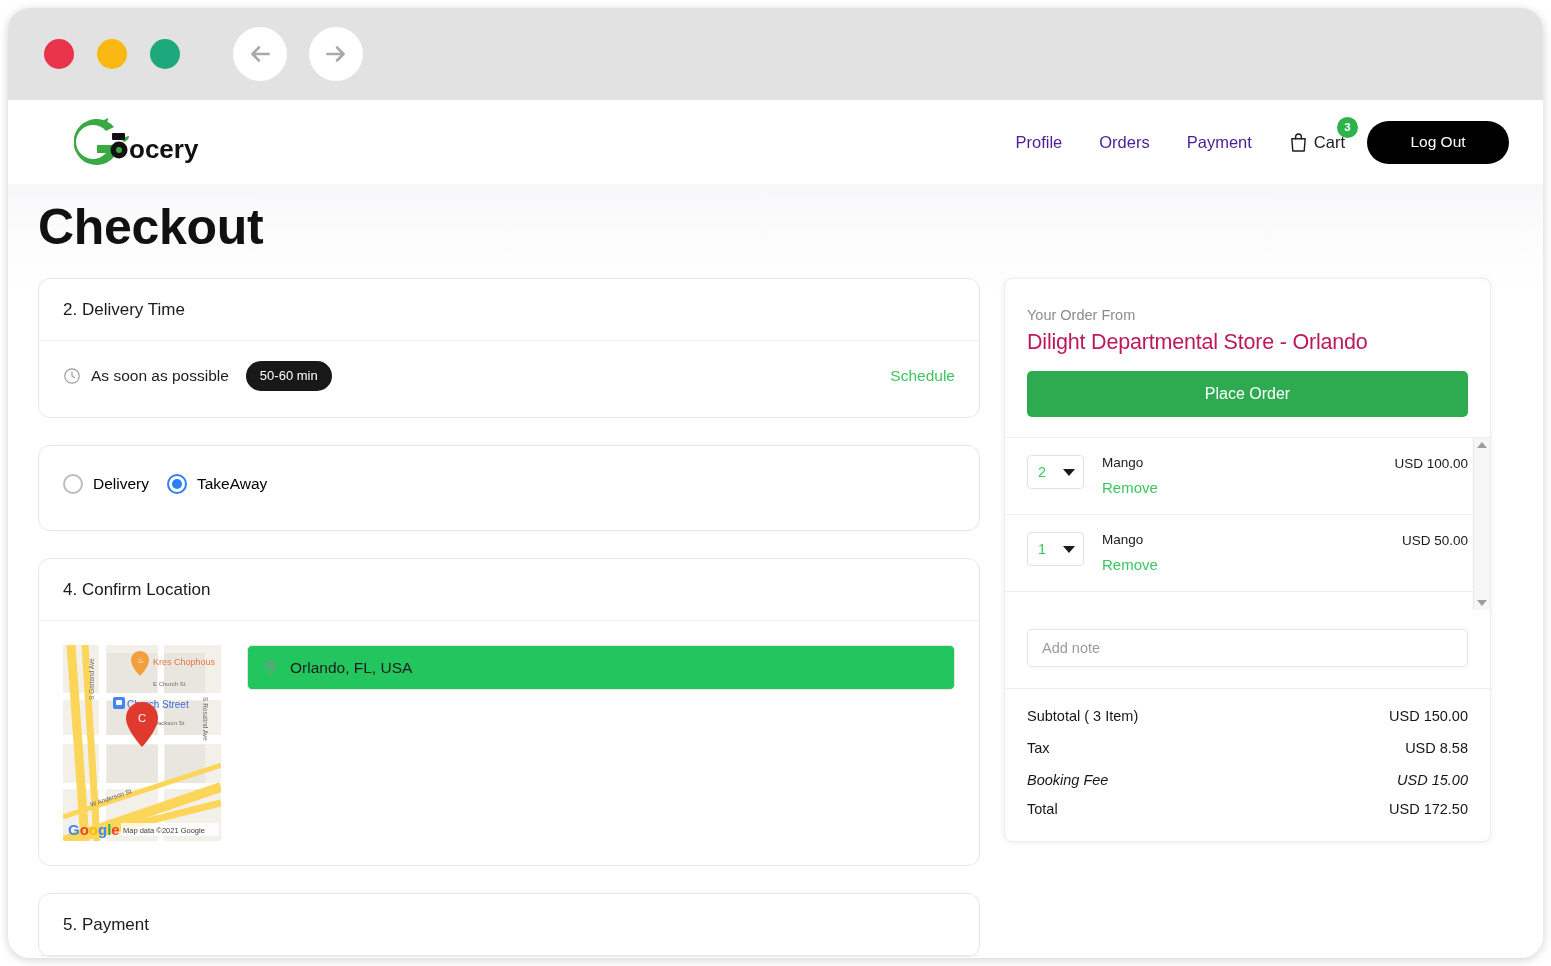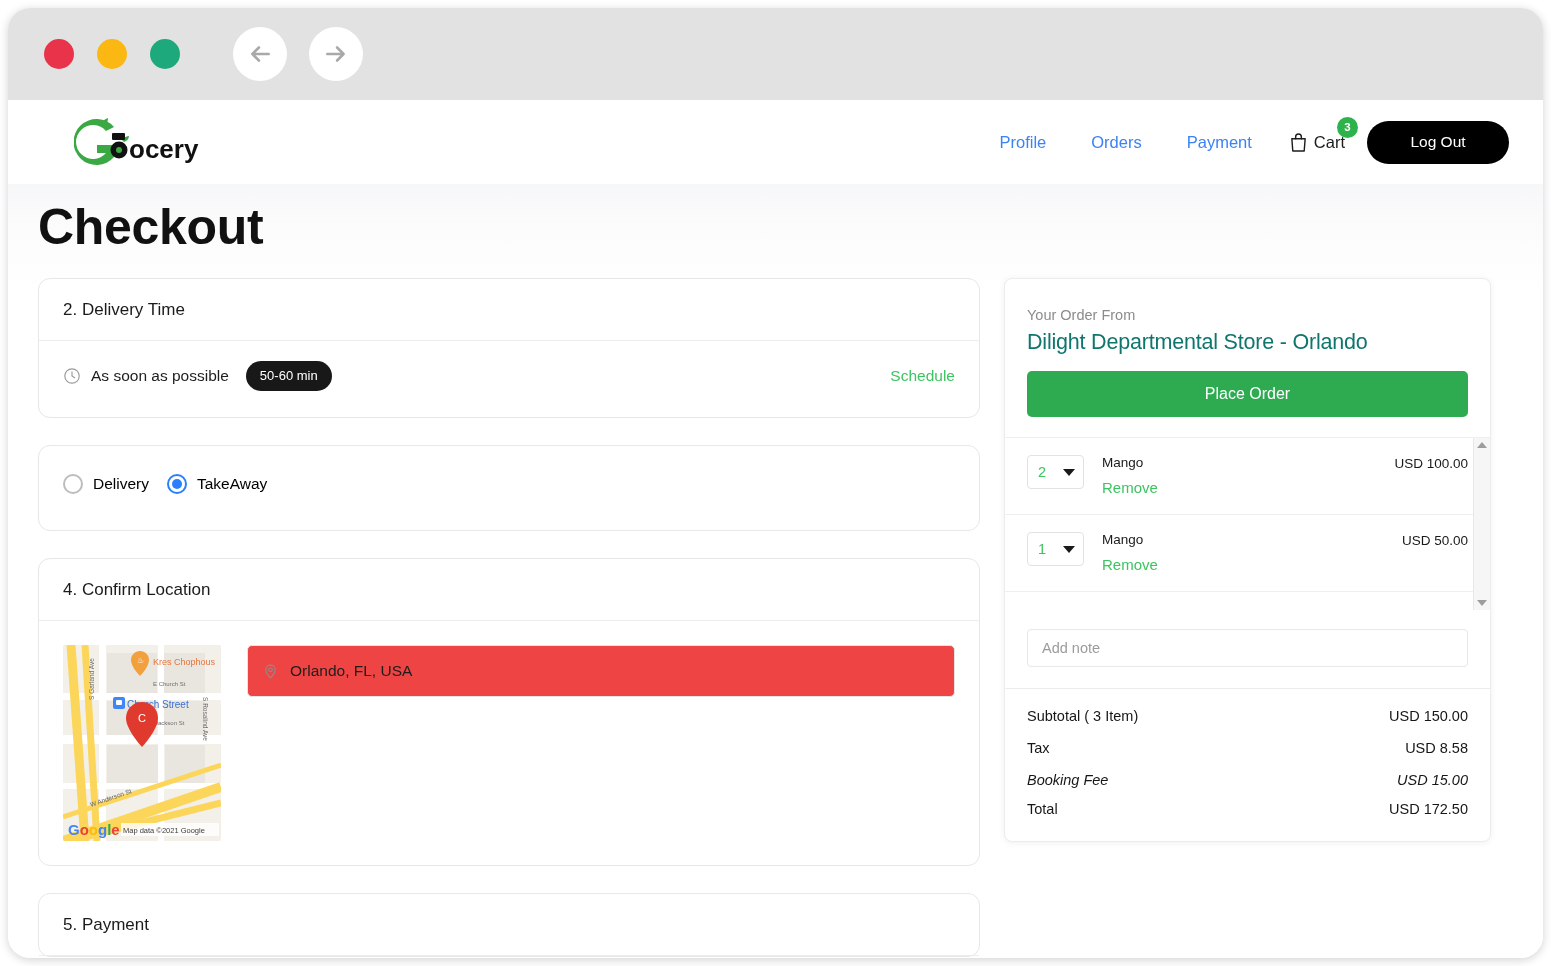--- a/index.html
+++ b/index.html
@@ -54,26 +54,25 @@
     padding: 0 34px 0 66px;
     position: relative;
   }
 
   #logo { display: flex; align-items: center; user-select: none; }
   .logo-svg { display: block; }
 
   #main-nav { display: flex; align-items: center; gap: 0; }
   .nav-link {
     font-size: 16.5px;
-    color: #3b82f6;
+    color: #4c1d95;
     text-decoration: none;
     margin-right: 37px;
     white-space: nowrap;
     cursor: pointer;
-    margin-left: 8px;
   }
   #cart-link {
     display: flex; align-items: center;
     position: relative;
     margin-right: 22px;
     font-size: 16.5px;
     color: #1c1c1c;
     cursor: pointer;
   }
   #cart-link .bagicon { margin-right: 6px; display: block; }
@@ -202,26 +201,26 @@
     width: 158px; height: 196px;
     flex: none;
     border-radius: 2px;
     overflow: hidden;
     position: relative;
     background: #f2efe9;
   }
   #address-field {
     margin-left: 26px;
     flex: 1;
-    height: 52px;
+    height: 45px;
     border: 1px solid #e4e4e4;
     border-radius: 5px;
     display: flex; align-items: center;
     padding: 0 14px;
-    background: #ef4444;
+    background: #22c55e;
     cursor: text;
   }
   #pin-icon { margin-right: 11px; display: block; }
   #address-value { font-size: 15.5px; color: #1d1d1d; }
 
   
   #payment-card { margin-bottom: 0; }
 
   
   #order-panel {
@@ -230,21 +229,21 @@
     background: #ffffff;
     border: 1px solid #ececec;
     border-radius: 8px;
     box-shadow: 0 1px 7px rgba(0,0,0,0.06);
     overflow: hidden;
   }
   #order-panel-head { padding: 28px 22px 0 22px; }
   #order-from-label { font-size: 14.5px; color: #8c8c8c; }
   #store-name {
     font-size: 21.5px;
-    color: #0f766e;
+    color: #be185d;
     margin-top: 7px;
     letter-spacing: -0.2px;
   }
   #place-order-button {
     margin: 16px 22px 0 22px;
     width: calc(100% - 44px);
     height: 46px;
     background: #2eab51;
     color: #ffffff;
     border: none;

